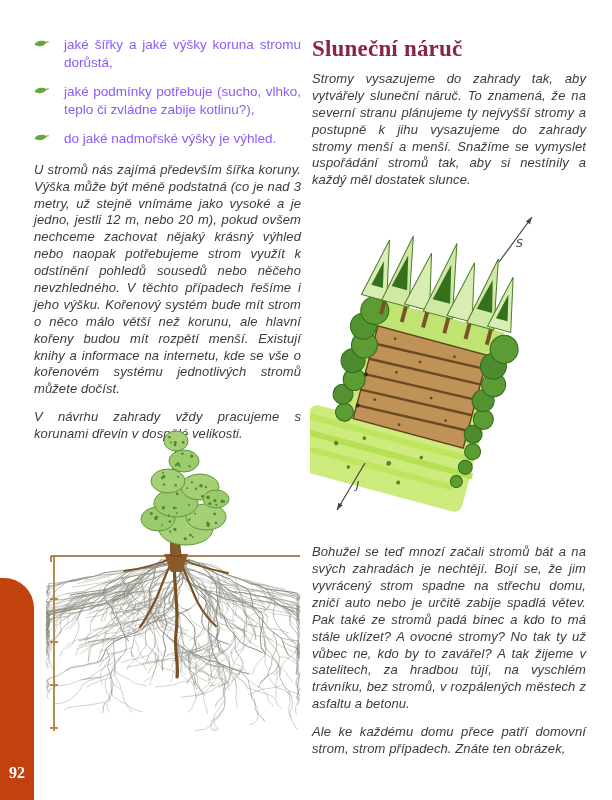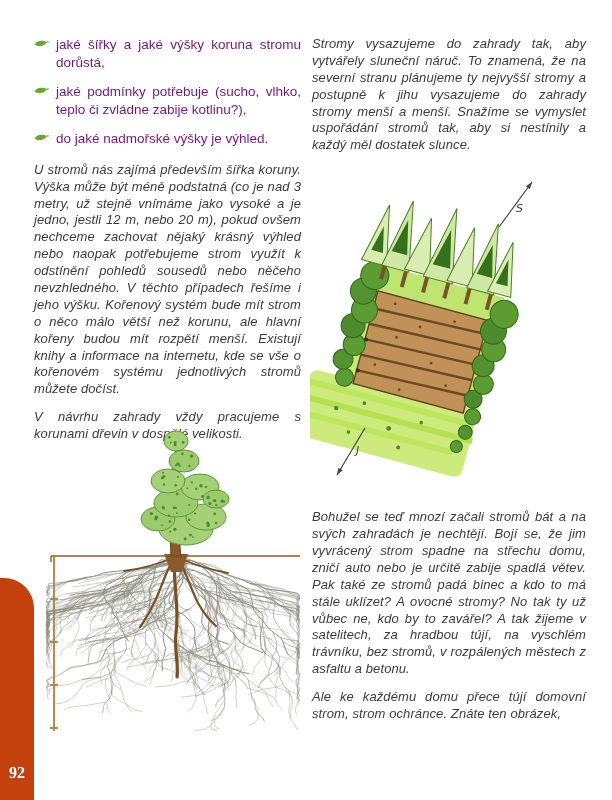--- a/index.html
+++ b/index.html
@@ -12,21 +12,21 @@
   .page-band { position:absolute; left:0; top:578px; width:34px; height:222px;
                background:#c2410c; border-top-right-radius:30px;
                display:flex; justify-content:center; align-items:flex-end; padding-bottom:18px; }
   .page-number { color:#ffffff; font-family:"Liberation Serif", serif; font-weight:bold; font-size:16px; }
 
   .col-left  { position:absolute; left:34px;  top:36px; width:267px; }
   .col-right { position:absolute; left:312px; top:36px; width:274px; }
 
   
   .bullet-list { list-style:none; margin-bottom:14px; }
-  .bullet-item { display:flex; gap:7px; margin-bottom:12px; color:#701a75;
+  .bullet-item { display:flex; gap:15px; margin-bottom:12px; color:#8b5cf6;
                  font-size:13.5px; line-height:1.3; }
   .bullet-item .txt { text-align:justify; flex:1; }
   .leaf { flex:0 0 auto; margin-top:3px; }
 
   p.body { font-size:13px; line-height:1.3; text-align:justify; margin-bottom:11px;
            letter-spacing:.1px;font-style:italic; }
 
   h1.chapter { font-family:"Liberation Serif", serif; font-weight:bold; font-size:23px;
                color:#8c2246; margin-bottom:9px; letter-spacing:.2px; }
 
@@ -631,20 +631,21 @@
         <circle cx="180.1" cy="74.4" r="1.8"></circle>
         <circle cx="186.8" cy="77.6" r="1.7"></circle>
         <circle cx="181.9" cy="80.4" r="1.5"></circle>
         <circle cx="194.3" cy="78.3" r="1.7"></circle>
         <circle cx="196.3" cy="78.5" r="1.1"></circle>
         <circle cx="188.3" cy="82.1" r="1.1"></circle>
       </g>
   </svg>
 
   <div class="col-right">
+    <h1 class="chapter">Sluneční náruč</h1>
     <p class="body">Stromy vysazujeme do zahrady tak, aby vytvářely sluneční náruč. To znamená, že na severní stranu plánujeme ty nejvyšší stromy a postupně k jihu vysazujeme do zahrady stromy menší a menší. Snažíme se vymyslet uspořádání stromů tak, aby si nestínily a každý měl dostatek slunce.</p>
 
     <svg class="illus illus-garden" width="274" height="332" viewBox="0 0 274 332">
       <g transform="rotate(15 105 200)">
 
         <g>
           <rect x="6" y="230" width="172" height="68" rx="8" fill="#cdea7c"></rect>
           <rect x="2" y="240" width="168" height="6" fill="#bde55e"></rect>
           <rect x="10" y="256" width="170" height="6" fill="#b5e052"></rect>
           <rect x="4" y="272" width="160" height="6" fill="#bde55e"></rect>
@@ -745,19 +746,19 @@
         <text class="hand" x="206" y="47">S</text>
       </g>
       <g>
         <line x1="55" y1="263" x2="27" y2="310" stroke="#444" stroke-width="1.2"></line>
         <polygon points="27,310 32.8,305.3 28.4,302.7" fill="#444"></polygon>
         <text class="hand" x="46" y="289">J</text>
       </g>
     </svg>
 
     <p class="body">Bohužel se teď mnozí začali stromů bát a na svých zahradách je nechtějí. Bojí se, že jim vyvrácený strom spadne na střechu domu, zničí auto nebo je určitě zabije spadlá větev. Pak také ze stromů padá binec a kdo to má stále uklízet? A ovocné stromy? No tak ty už vůbec ne, kdo by to zavářel? A tak žijeme v satelitech, za hradbou tújí, na vyschlém trávníku, bez stromů, v rozpálených městech z asfaltu a betonu.</p>
-    <p class="body">Ale ke každému domu přece tújí domovní strom, strom ochránce. Znáte ten obrázek,</p>
+    <p class="body">Ale ke každému domu přece patří domovní strom, strom případech. Znáte ten obrázek,</p>
   </div>
 
   <div class="page-band">
     <span class="page-number">92</span>
   </div>
 </div>
 
 </body></html>

